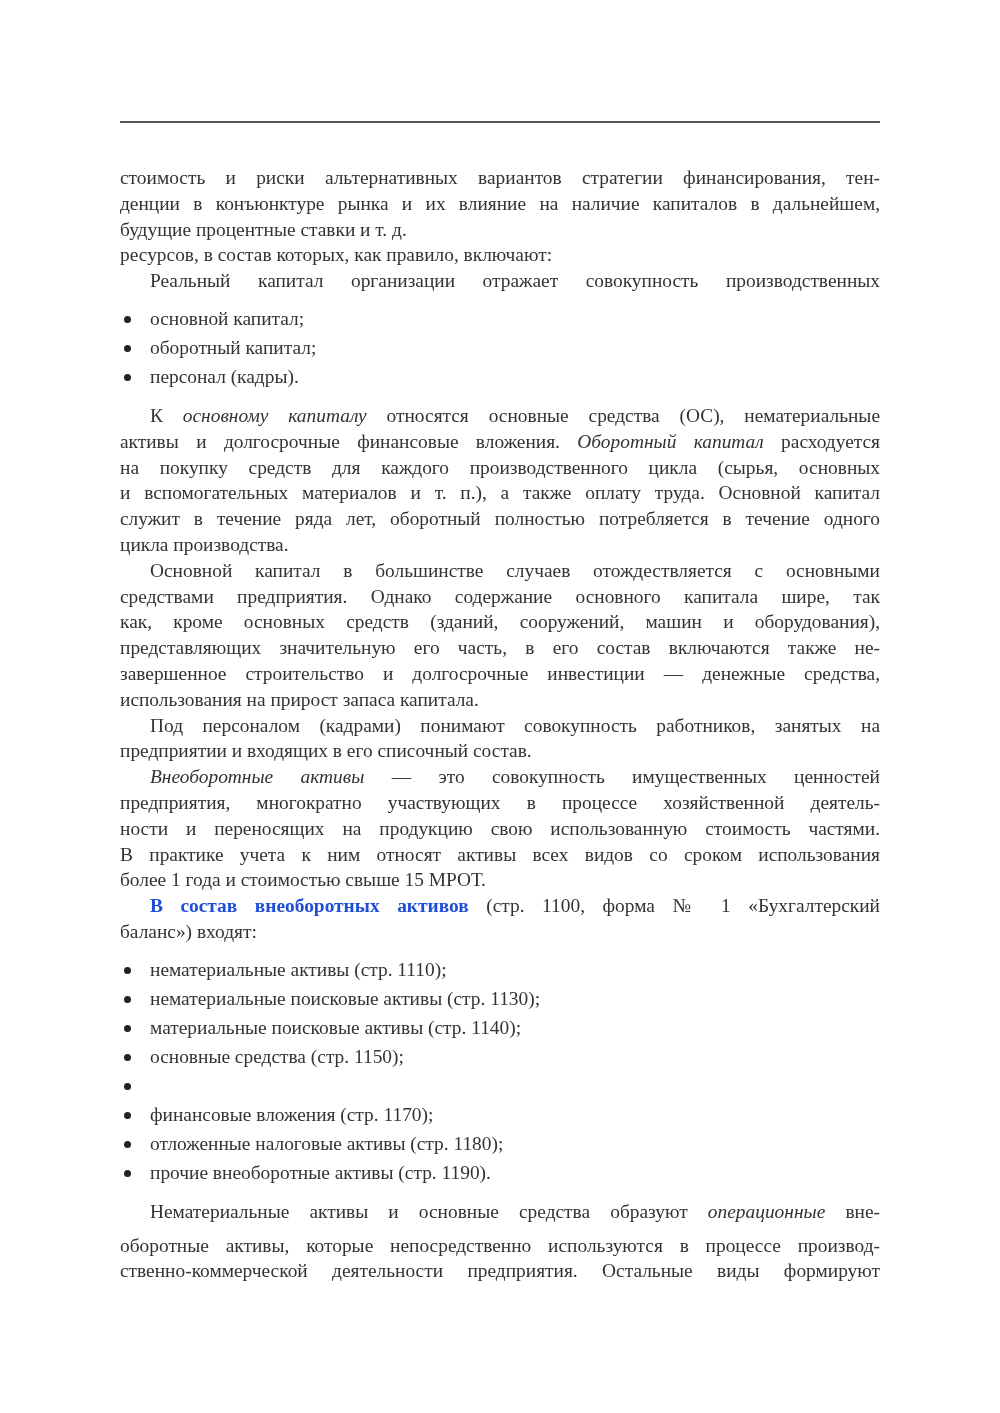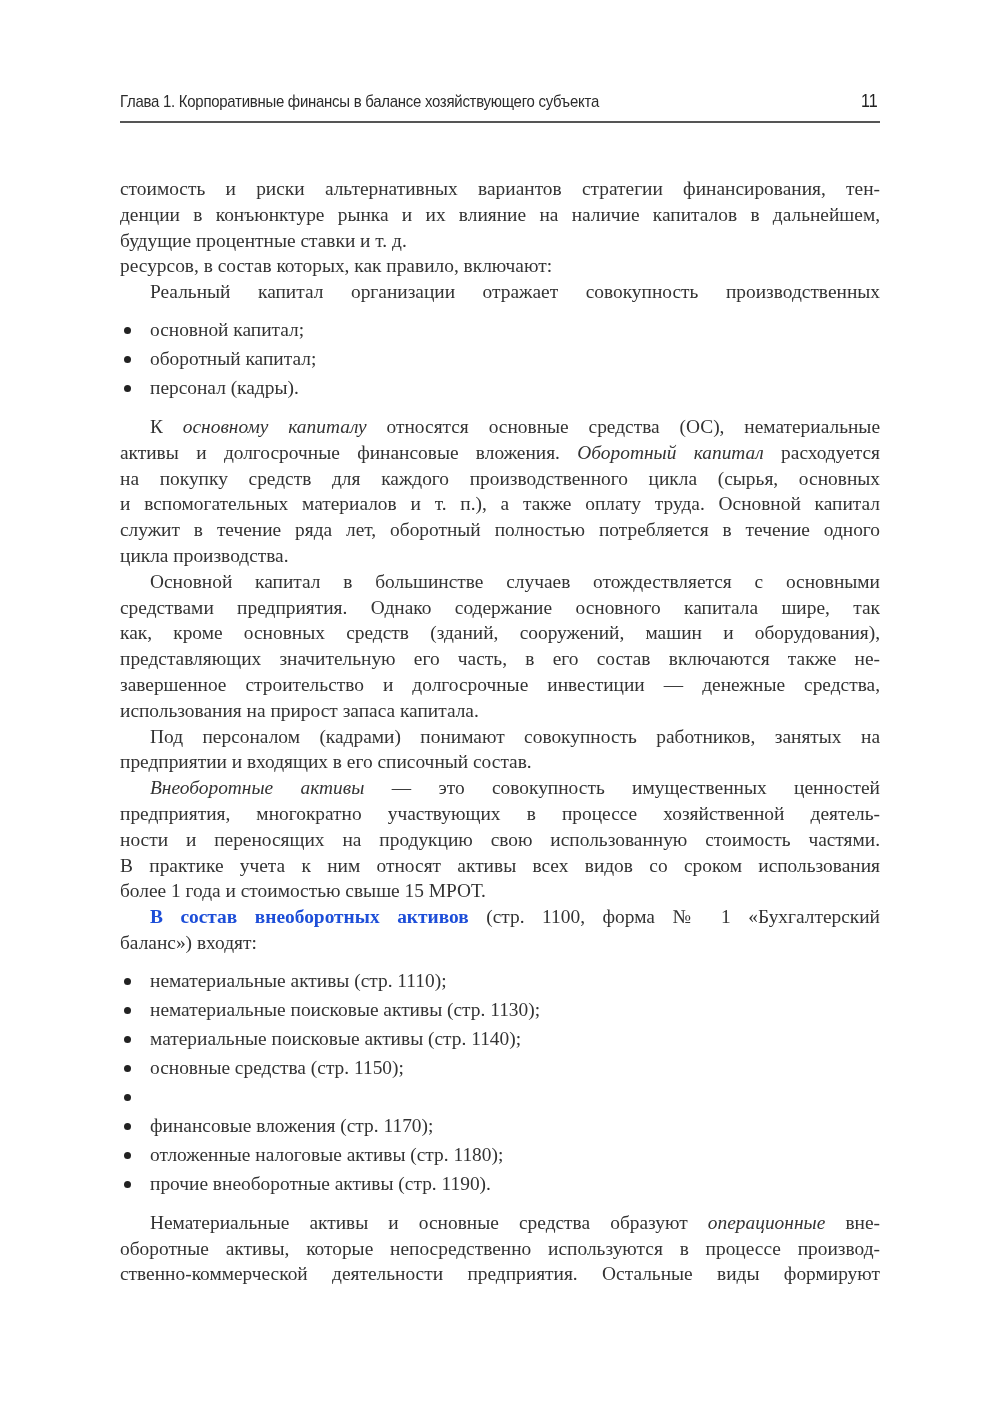--- a/index.html
+++ b/index.html
@@ -2,41 +2,37 @@
 <html><head>
 <meta charset="utf-8">
 <style>
   html, body { margin: 0; padding: 0; background: #ffffff; }
   body { width: 1000px; height: 1413px; position: relative; overflow: hidden; }
   .page { position: absolute; left: 0; top: 0; width: 1000px; height: 1413px; background: #fff; }
   .header { position: absolute; left: 120px; top: 86px; width: 760px; height: 36px; }
   .header-title { position: absolute; left: 0; top: 6px; font-family: "Liberation Sans", sans-serif; font-size: 17px; color: #2b2b2b; letter-spacing: -0.3px; transform: scaleX(0.88); transform-origin: left center; white-space: nowrap; }
   .header-num { position: absolute; right: 2px; top: 4px; font-family: "Liberation Sans", sans-serif; font-size: 19px; color: #222; transform: scaleX(0.85); transform-origin: right center; }
   .header-rule { position: absolute; left: 120px; top: 121px; width: 760px; height: 2px; background: #555; }
-  .body-text { position: absolute; left: 120px; top: 176px; width: 760px; font-family: "Liberation Serif", serif; font-size: 19.4px; line-height: 25.8px; color: #333; }
+  .body-text { position: absolute; left: 120px; top: 165px; width: 760px; font-family: "Liberation Serif", serif; font-size: 19.4px; line-height: 25.8px; color: #333; }
   .line { display: block; height: 25.8px; white-space: nowrap; text-align: justify; text-align-last: justify; }
   .line.last { text-align-last: left; }
   .indent { padding-left: 30px; }
   .bullet-list { margin: 0; padding: 0; list-style: none; }
   .bullet { position: relative; padding-left: 30px; height: 29px; line-height: 29px; white-space: nowrap; }
   .bullet .dot { position: absolute; left: 4px; top: 12px; width: 7px; height: 7px; border-radius: 50%; background: #222; }
   .gap-s { height: 10px; }
   .gap-m { height: 12px; }
   em { font-style: italic; }
   strong { font-weight: bold; color: #1d4ed8; }
 </style>
 </head>
 <body>
 
 <div class="page">
 
-  <div class="header">
-    <span class="header-title">Глава 1. Корпоративные финансы в балансе хозяйствующего субъекта</span>
-    <span class="header-num">11</span>
-  </div>
   <div class="header-rule"></div>
 
   <div class="body-text">
 
     <div>
       <span class="line" style="display: block;"><span style="white-space: nowrap; word-spacing: 0px;">стоимость и риски альтернативных вариантов стратегии финансирования, тен-</span></span>
       <span class="line" style="display: block;"><span style="white-space: nowrap; word-spacing: 0px;">денции в конъюнктуре рынка и их влияние на наличие капиталов в дальнейшем,</span></span>
       <span class="line last" style="display: block;"><span style="white-space: nowrap;">будущие процентные ставки и т. д.</span></span>
     </div>
 
@@ -97,18 +93,18 @@
       <li class="bullet"><span class="dot"></span><span>основные средства (стр. 1150);</span></li>
       <li class="bullet"><span class="dot"></span></li>
       <li class="bullet"><span class="dot"></span><span>финансовые вложения (стр. 1170);</span></li>
       <li class="bullet"><span class="dot"></span><span>отложенные налоговые активы (стр. 1180);</span></li>
       <li class="bullet"><span class="dot"></span><span>прочие внеоборотные активы (стр. 1190).</span></li>
     </ul>
     <div class="gap-m"></div>
 
     <div>
       <span class="line indent" style="display: block;"><span style="white-space: nowrap; word-spacing: 0px;"><span>Нематериальные активы и основные средства образуют </span><em>операционные</em><span> вне-</span></span></span>
-      <span class="line" style="display: block;"><span style="white-space: nowrap; word-spacing: 0px;">оборотные активы, которые непосредственно используются в процессе производ-</span></span>
+      <span class="line" style="display: block; margin-top: 8px;"><span style="white-space: nowrap; word-spacing: 0px;">оборотные активы, которые непосредственно используются в процессе производ-</span></span>
       <span class="line" style="display: block;"><span style="white-space: nowrap; word-spacing: 0px;">ственно-коммерческой деятельности предприятия. Остальные виды формируют</span></span>
     </div>
 
   </div>
 </div>
 
 </body></html>

